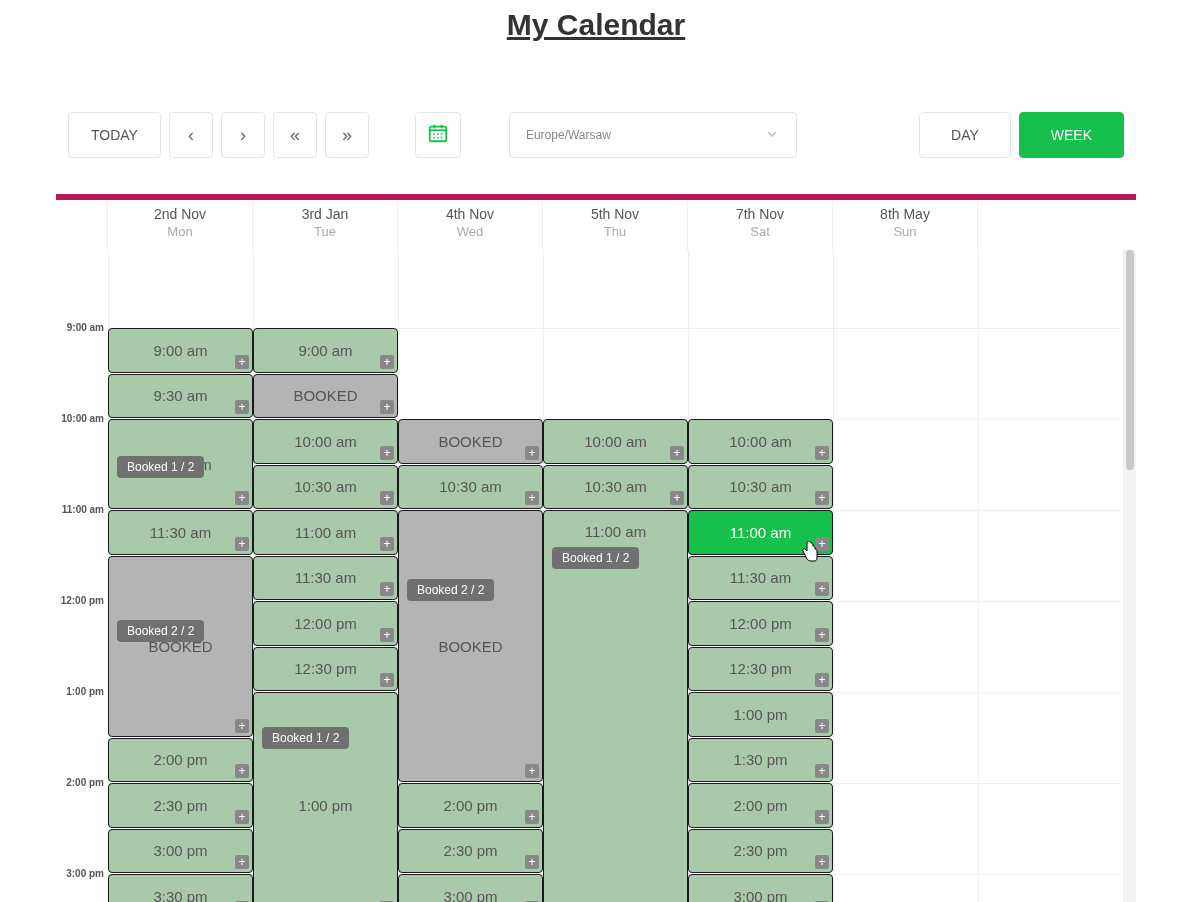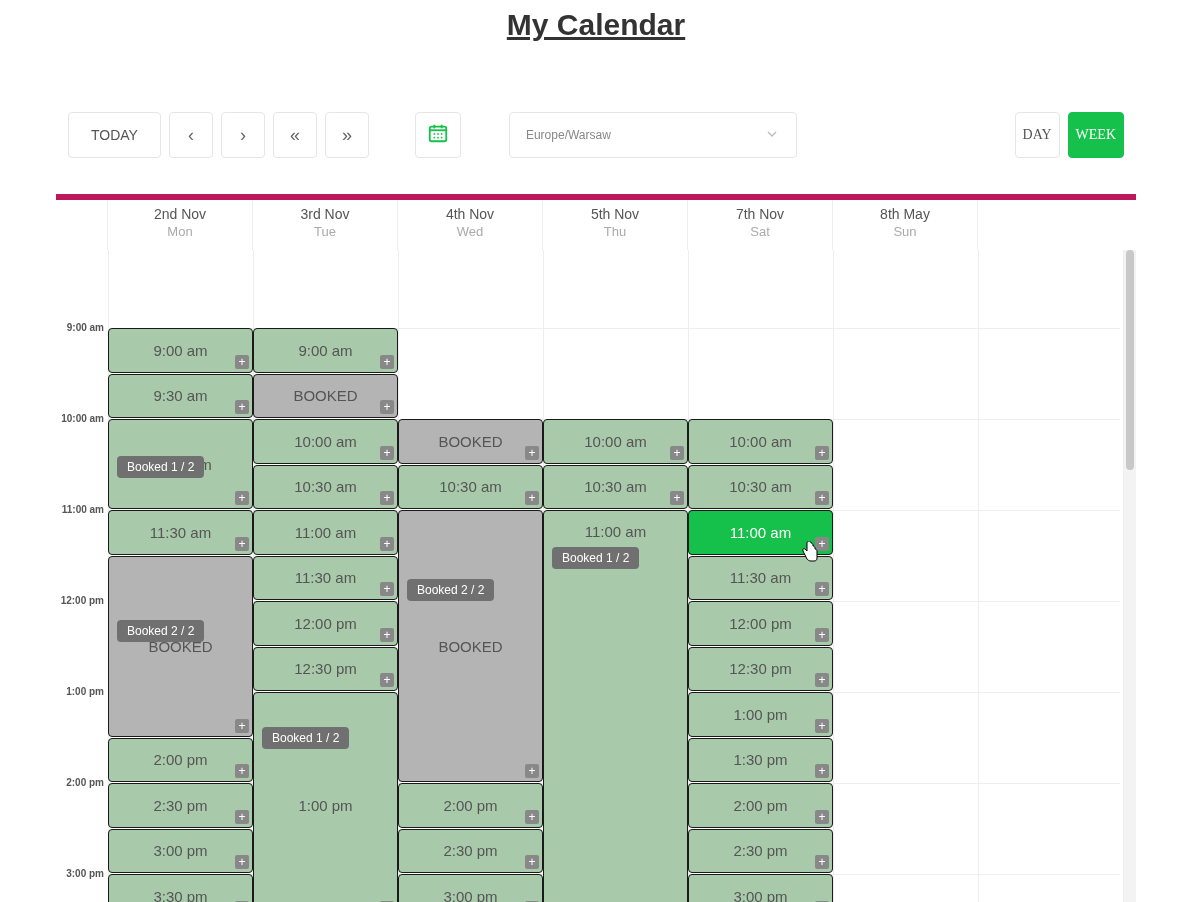--- a/index.html
+++ b/index.html
@@ -48,21 +48,21 @@
   }
   .tz-select {
     width: 288px; height: 46px;
     border: 1px solid #e5e5e5; border-radius: 4px;
     display: flex; align-items: center; justify-content: space-between;
     padding: 0 16px; color: #888; font-size: 12px; cursor: pointer;
     margin-left: 40px;
   }
   .tz-select .chev { color: #bbb; }
   .spacer { flex: 1; }
-  .view-btn { padding: 0 7px; font-family: Liberation Serif, serif; }
+  .view-btn { padding: 0 31px; }
   .view-btn.active { background: #15c04b; color: #fff; border-color: #15c04b; }
   .calendar-wrap {
     margin: 36px 56px 0 56px;
     position: relative;
     height: 720px;
     overflow: hidden;
   }
   .day-headers {
     display: grid;
     grid-template-columns: 52px repeat(7, 145px);
@@ -212,21 +212,21 @@
 </div>
 
 <div class="calendar-wrap">
   <div class="day-headers">
     <div class="gutter-head"></div>
   <div class="day-head">
         <div>2nd Nov</div>
         <div class="dow">Mon</div>
       </div>
       <div class="day-head">
-        <div>3rd Nov</div>
+        <div>3rd Jan</div>
         <div class="dow">Tue</div>
       </div>
       <div class="day-head">
         <div>4th Nov</div>
         <div class="dow">Wed</div>
       </div>
       <div class="day-head">
         <div>5th Nov</div>
         <div class="dow">Thu</div>
       </div>

